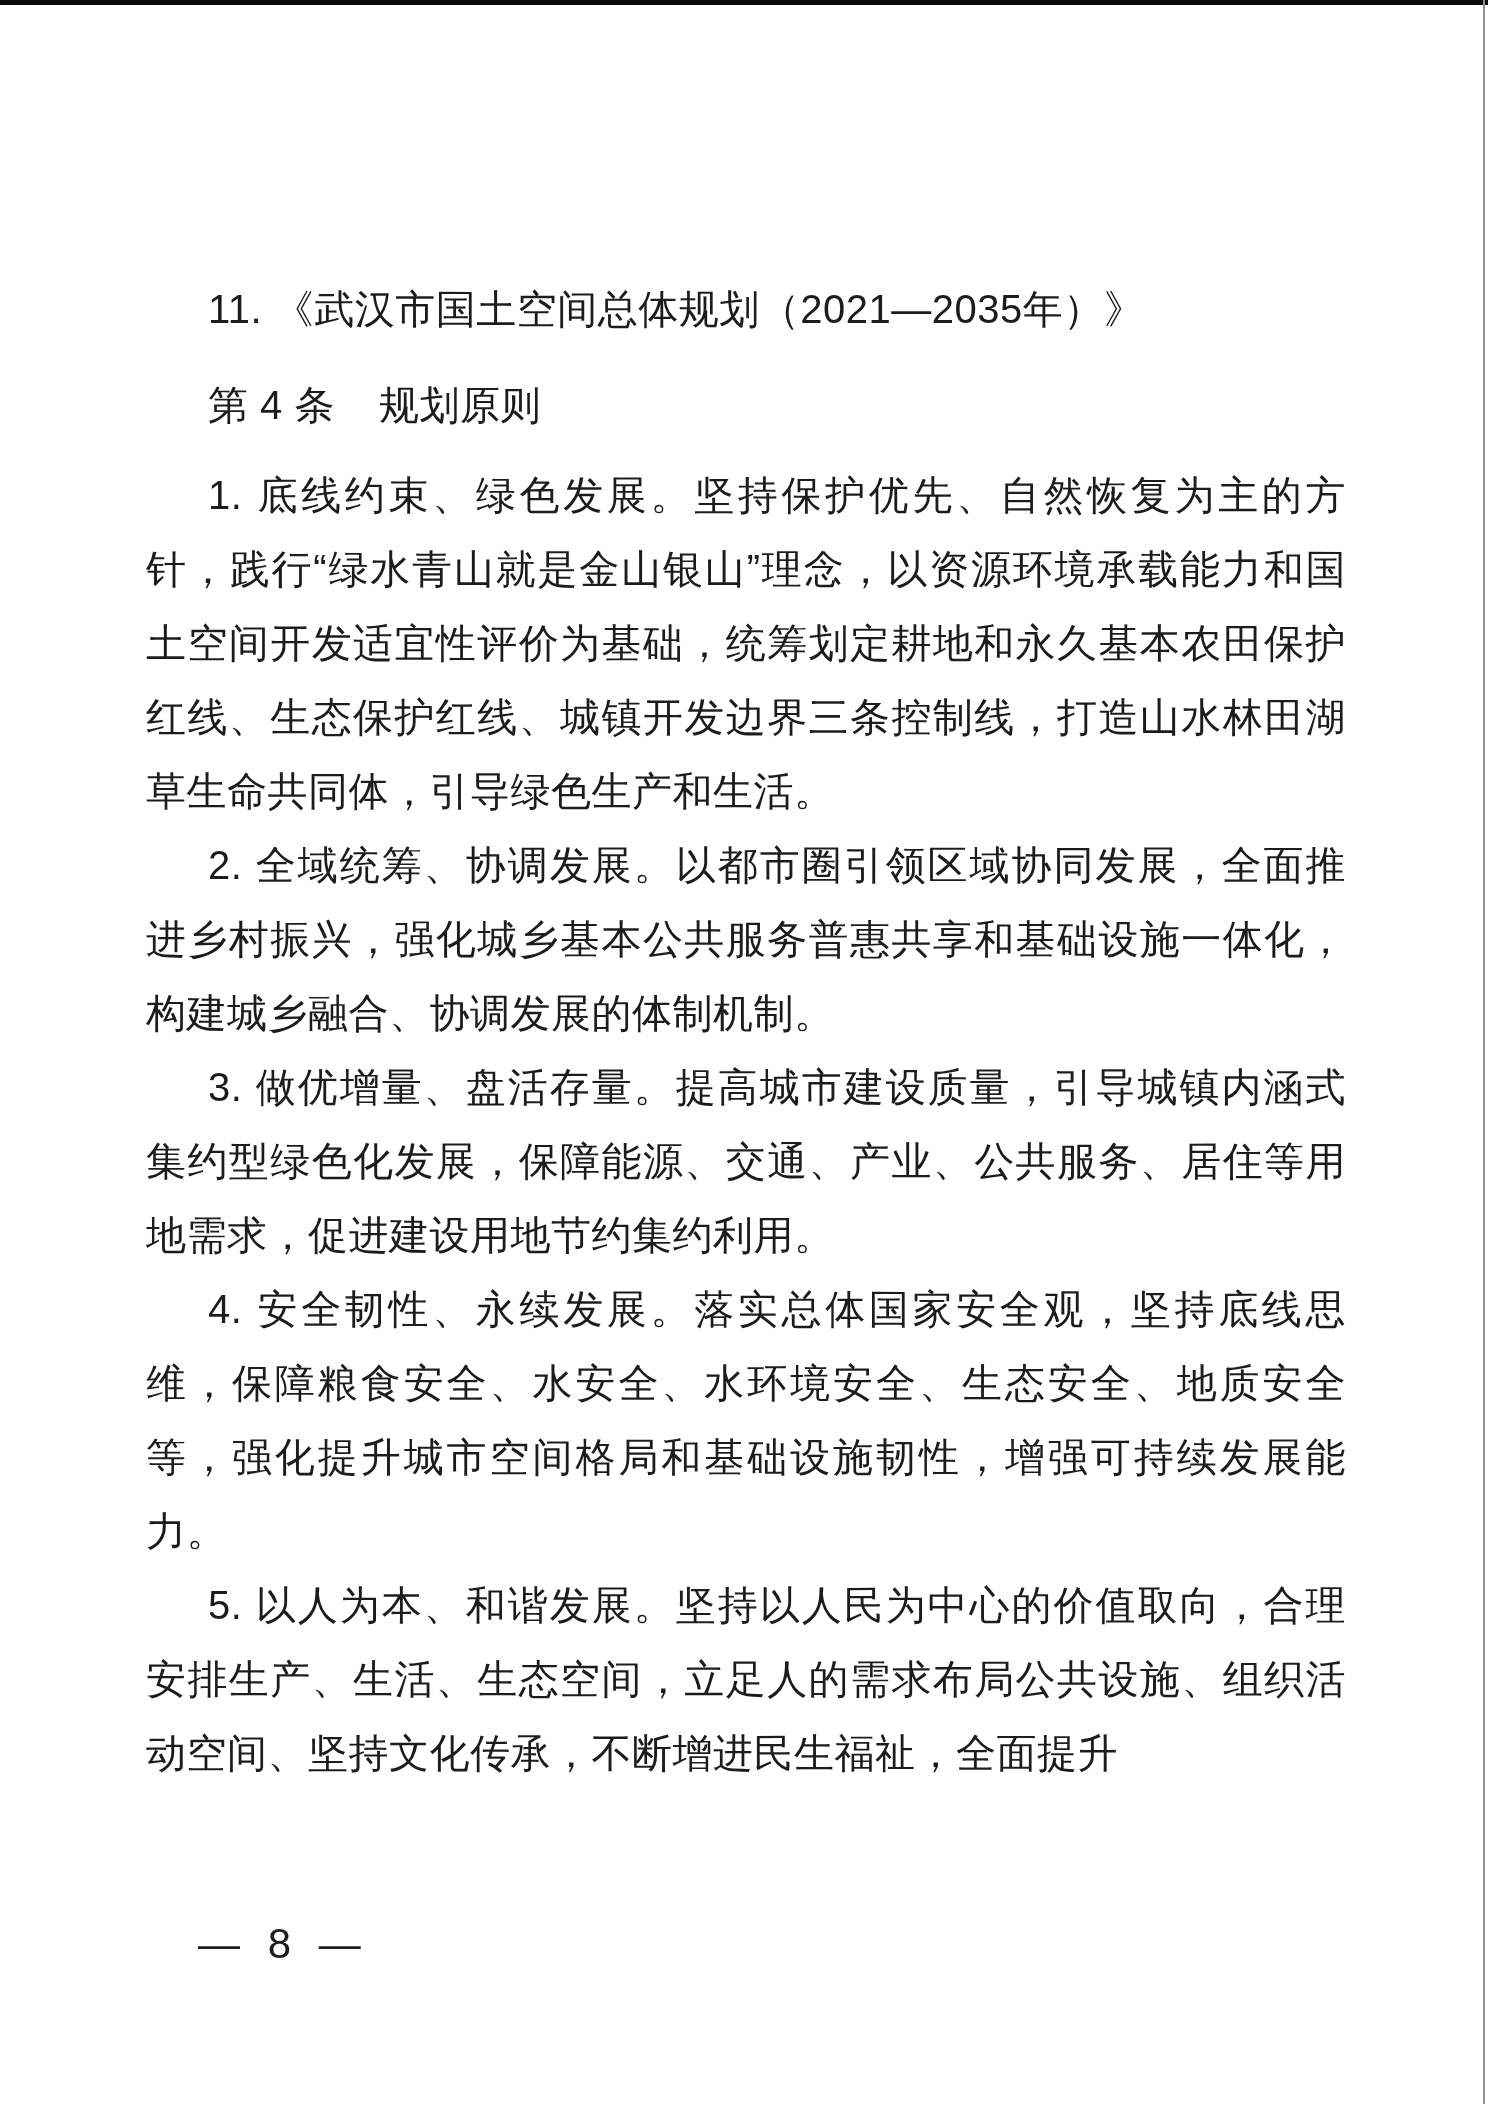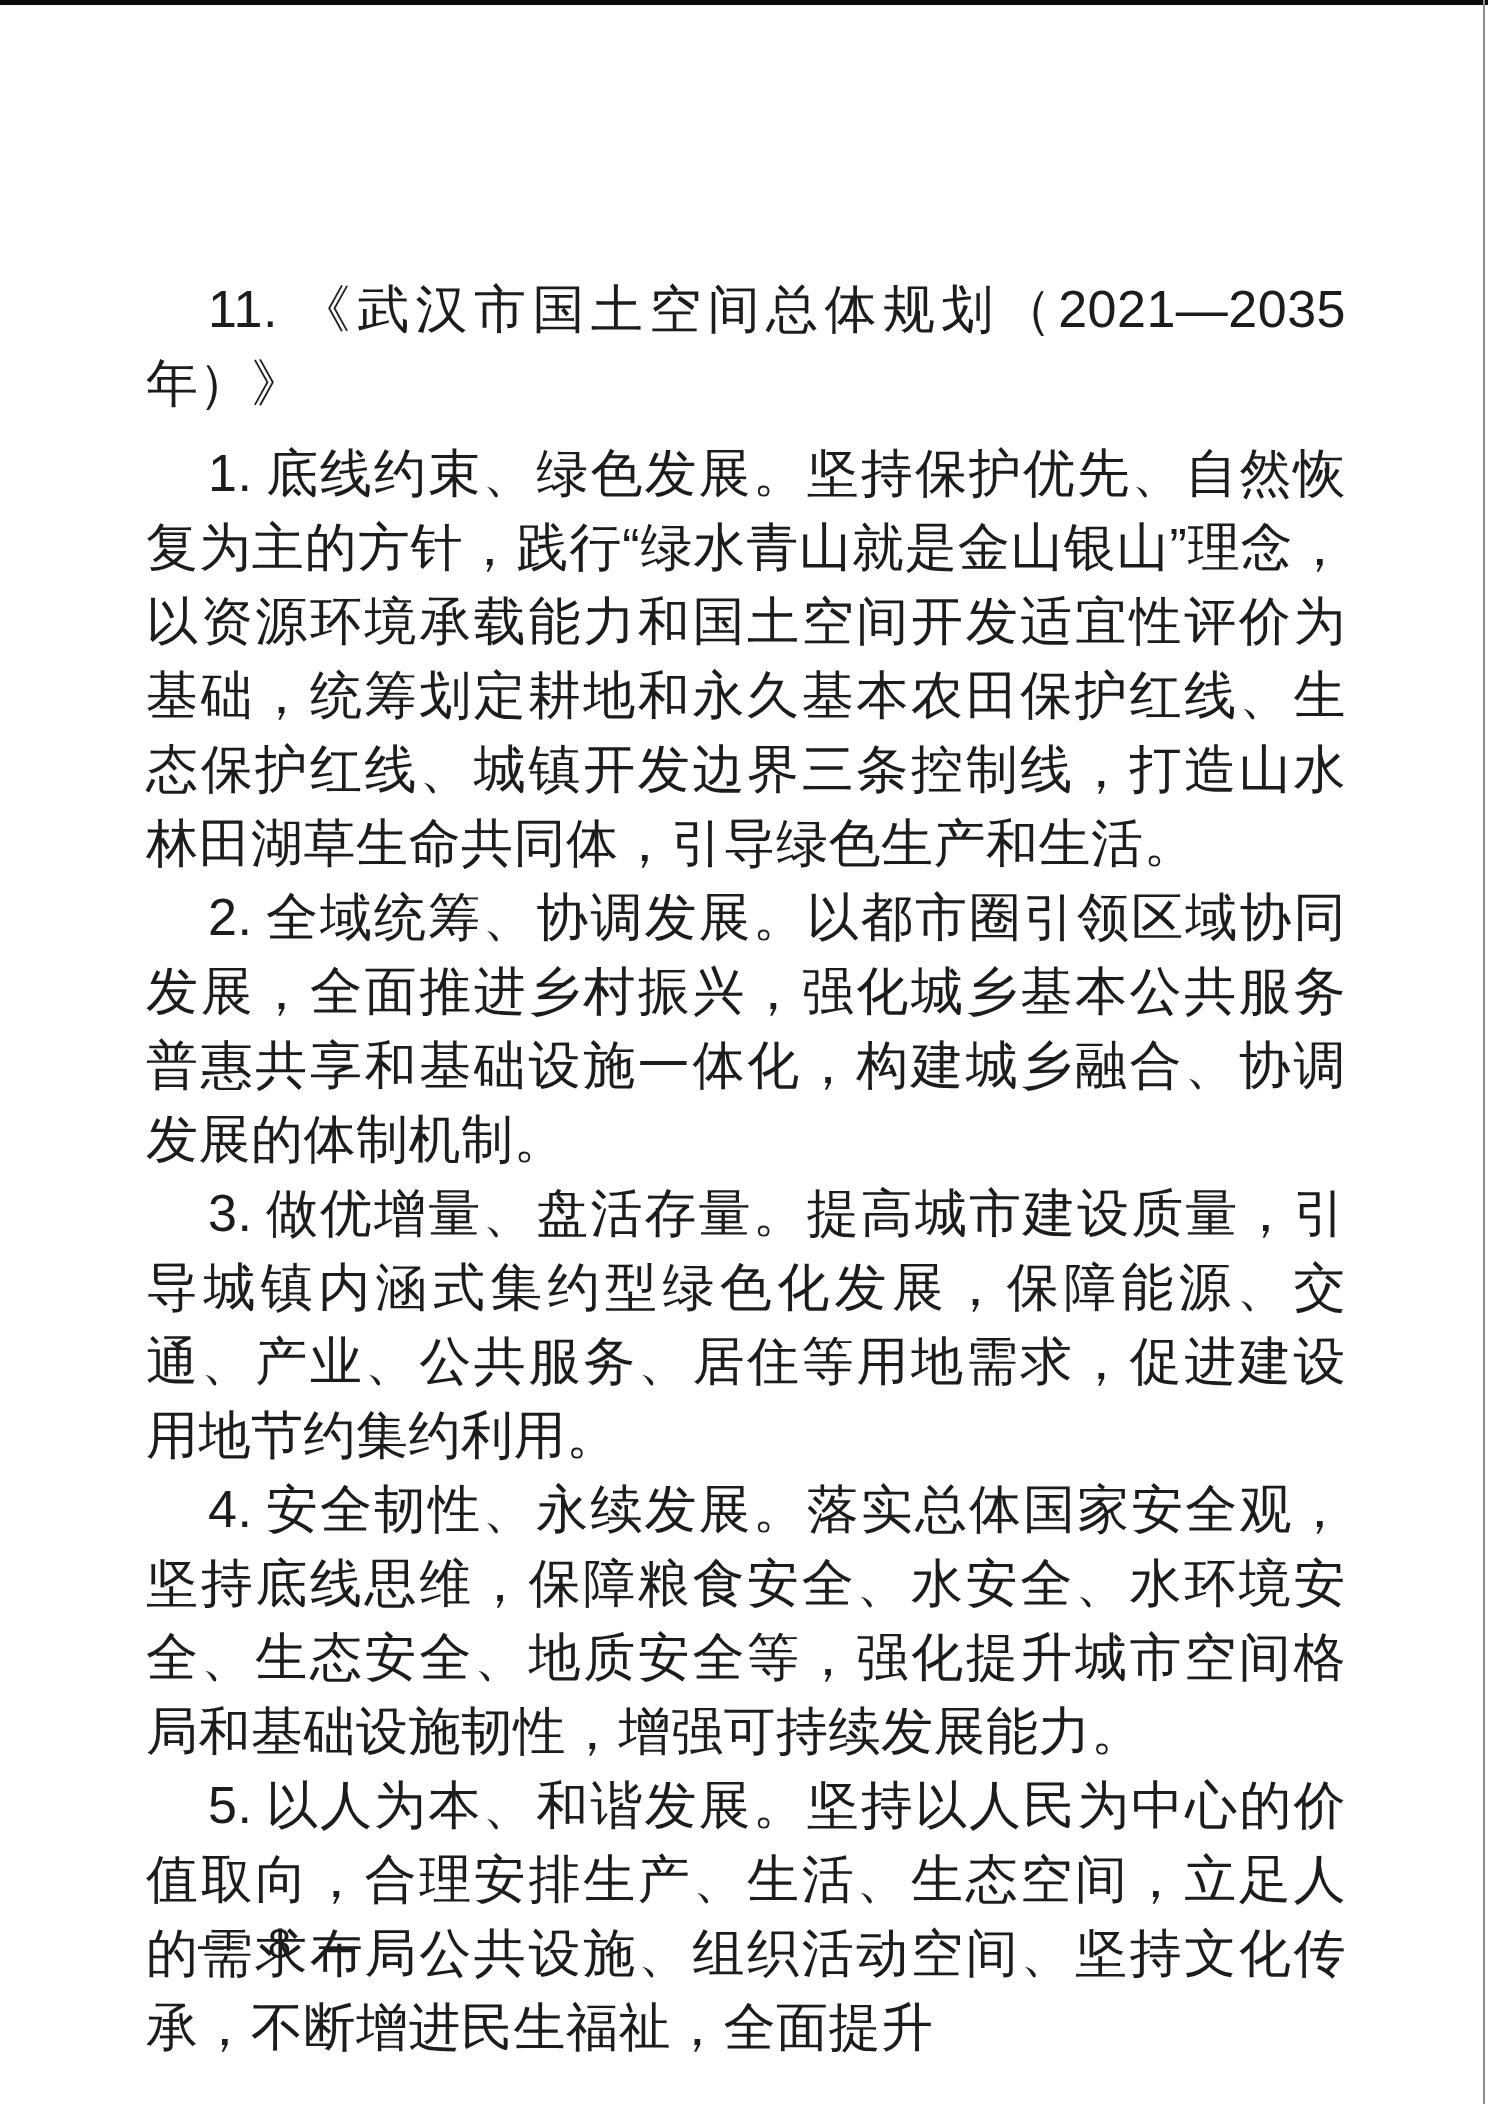--- a/index.html
+++ b/index.html
@@ -30,21 +30,21 @@
     left: 1483px;
     width: 2px;
     height: 2104px;
     background: #8f8f8f;
   }
   .doc {
     position: absolute;
     left: 146px;
     top: 272px;
     width: 1200px;
-    font-size: 52px;
+    font-size: 40px;
     line-height: 74px;
     text-align: justify;
     letter-spacing: 0.5px;
   }
   .ref-item {
     margin: 0;
     text-indent: 62px;
   }
   .article-heading {
     margin: 22px 0 0 0;
@@ -80,20 +80,21 @@
 <div class="page">
 
   <div class="top-bar"></div>
   <div class="right-line"></div>
 
   <div class="doc">
 
     <p class="ref-item">11. 《武汉市国土空间总体规划（2021—2035年）》</p>
 
 
+    <p class="article-heading"><span>第 4 条</span><span class="h-gap"></span><span>规划原则</span></p>
 
     <p class="body-para"><span class="para-num">1.</span><span>底线约束、绿色发展。坚持保护优先、自然恢复为主的方针，践行“绿水青山就是金山银山”理念，以资源环境承载能力和国土空间开发适宜性评价为基础，统筹划定耕地和永久基本农田保护红线、生态保护红线、城镇开发边界三条控制线，打造山水林田湖草生命共同体，引导绿色生产和生活。</span></p>
 
     <p class="body-para"><span class="para-num">2.</span><span>全域统筹、协调发展。以都市圈引领区域协同发展，全面推进乡村振兴，强化城乡基本公共服务普惠共享和基础设施一体化，构建城乡融合、协调发展的体制机制。</span></p>
 
     <p class="body-para"><span class="para-num">3.</span><span>做优增量、盘活存量。提高城市建设质量，引导城镇内涵式集约型绿色化发展，保障能源、交通、产业、公共服务、居住等用地需求，促进建设用地节约集约利用。</span></p>
 
     <p class="body-para"><span class="para-num">4.</span><span>安全韧性、永续发展。落实总体国家安全观，坚持底线思维，保障粮食安全、水安全、水环境安全、生态安全、地质安全等，强化提升城市空间格局和基础设施韧性，增强可持续发展能力。</span></p>
 
     <p class="body-para"><span class="para-num">5.</span><span>以人为本、和谐发展。坚持以人民为中心的价值取向，合理安排生产、生活、生态空间，立足人的需求布局公共设施、组织活动空间、坚持文化传承，不断增进民生福祉，全面提升</span></p>

